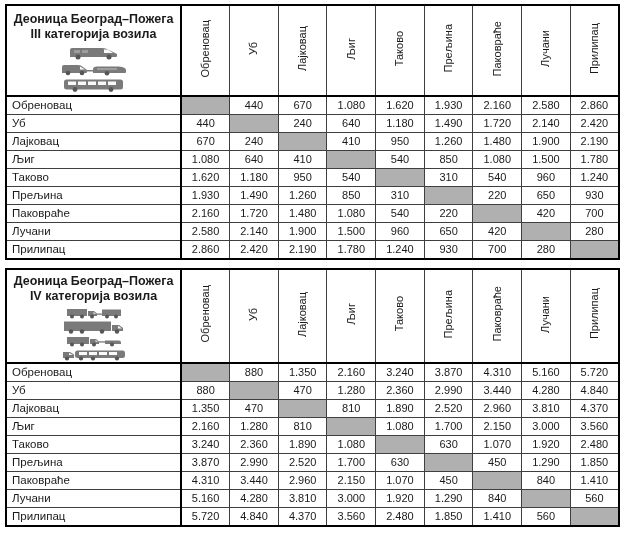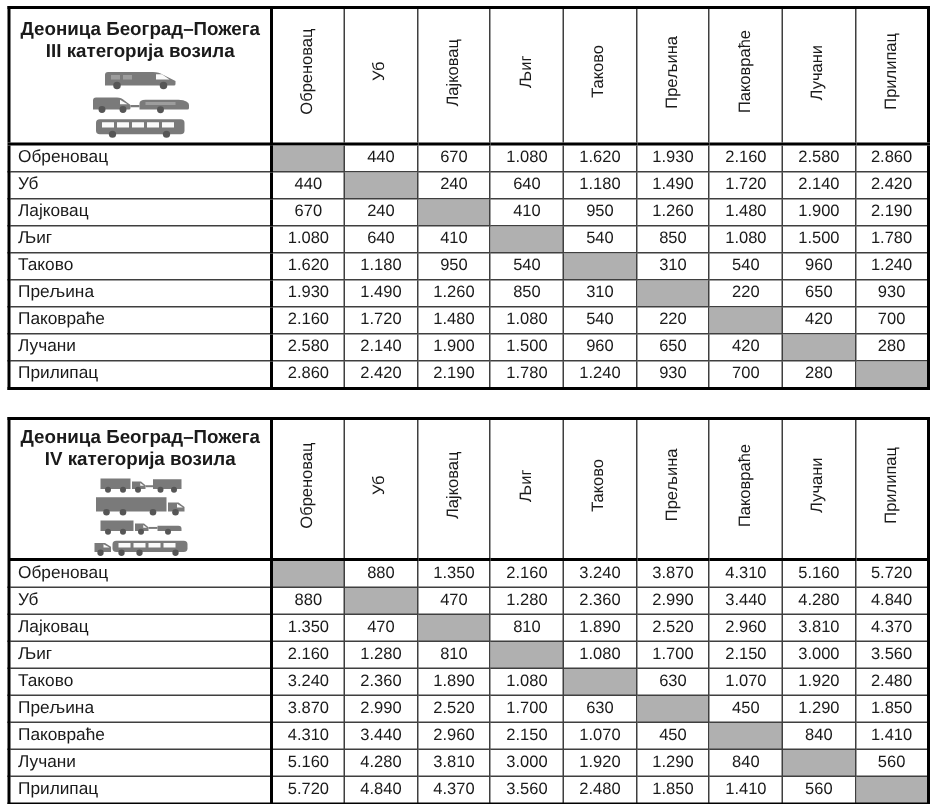--- a/index.html
+++ b/index.html
@@ -8,21 +8,21 @@
     font-family:"Liberation Sans", sans-serif;
     color:#1a1a1a;
     padding:4px 0 0 5px;
     box-sizing:border-box;
   }
   table.toll{
     border-collapse:collapse;
     table-layout:fixed;
     width:615px;
     border:2px solid #000;
-    margin-bottom:18px;
+    margin-bottom:8px;
   }
   table.toll td{
     border:1px solid #3f3f3f;
     overflow:hidden;
   }
   tr.head-row td{
     border-bottom:2px solid #000;
     height:84px;
     vertical-align:middle;
   }

